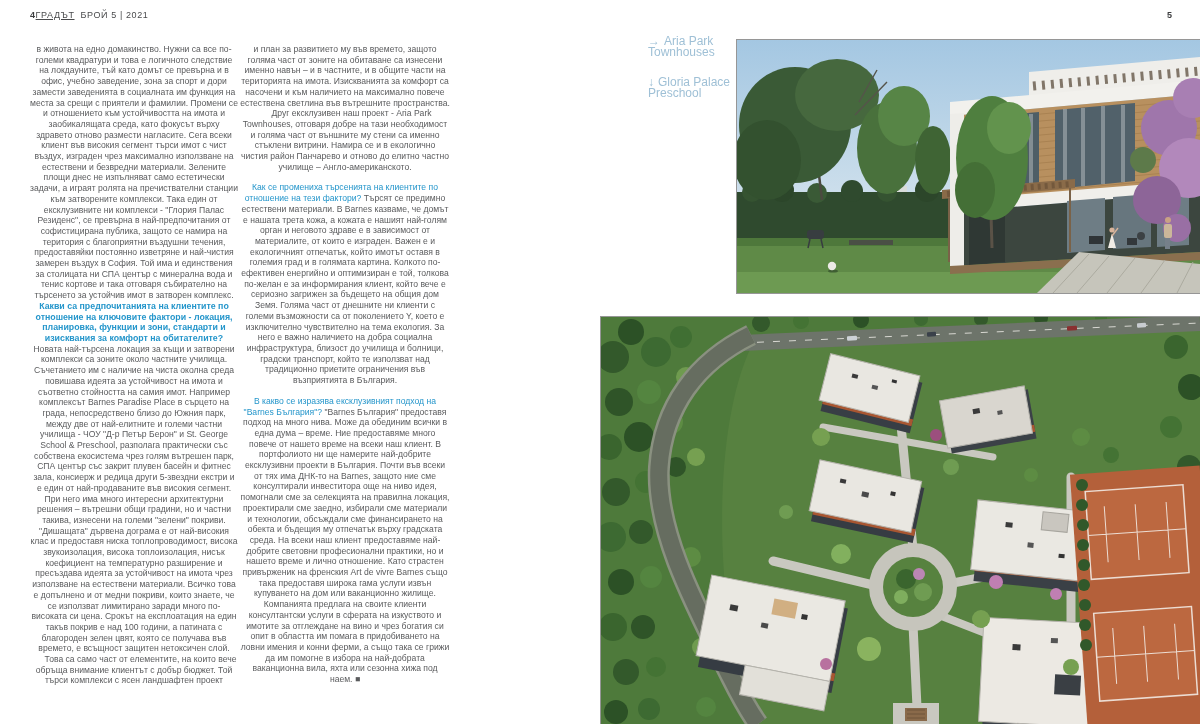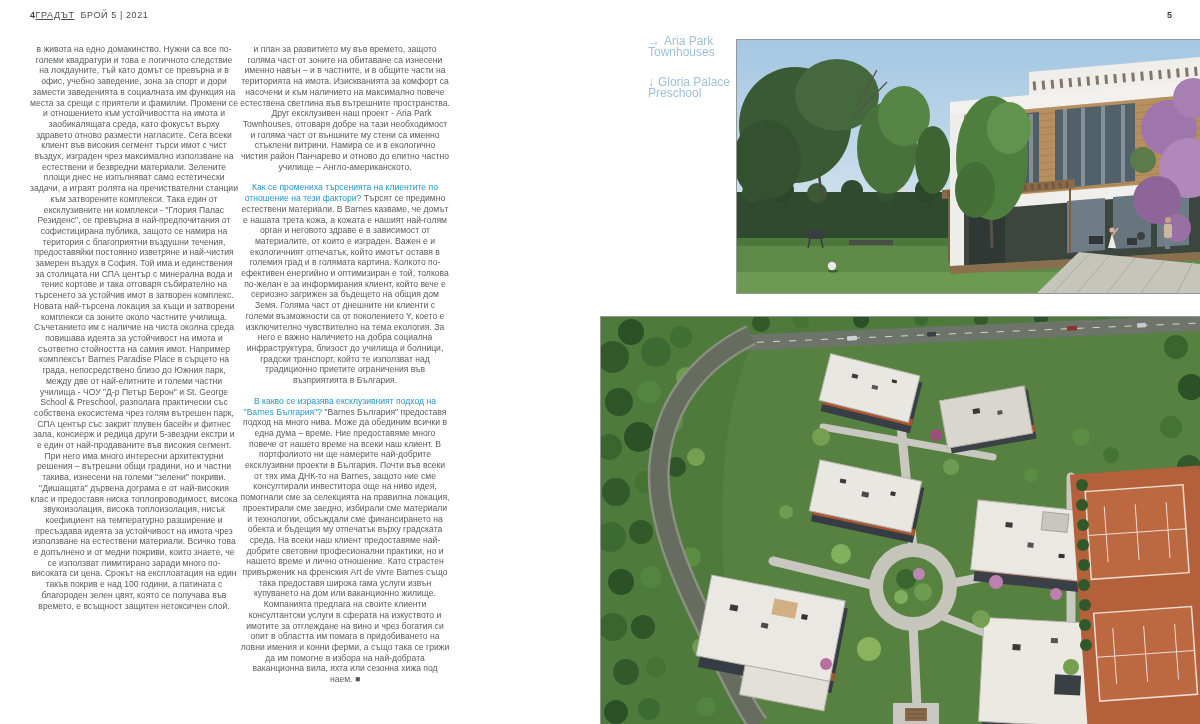--- a/index.html
+++ b/index.html
@@ -38,21 +38,23 @@
 
   <div class="hdr">
     <span class="pn">4</span>
     <span class="mag">ГРАДЪТ</span>
     <span class="iss">БРОЙ 5 | 2021</span>
   </div>
   <div class="pn-right">5</div>
 
   <div class="col col-1">
     <p>в живота на едно домакинство. Нужни са все по-големи квадратури и това е логичното следствие на локдауните, тъй като домът се превърна и в офис, учебно заведение, зона за спорт и дори замести заведенията в социалната им функция на места за срещи с приятели и фамилии. Промени се и отношението към устойчивостта на имота и заобикалящата среда, като фокусът върху здравето отново размести нагласите. Сега всеки клиент във високия сегмент търси имот с чист въздух, изграден чрез максимално използване на естествени и безвредни материали. Зелените площи днес не изпълняват само естетически задачи, а играят ролята на пречиствателни станции към затворените комплекси. Така един от ексклузивните ни комплекси - "Глория Палас Резиденс", се превърна в най-предпочитания от софистицирана публика, защото се намира на територия с благоприятни въздушни течения, предоставяйки постоянно изветряне и най-чистия замерен въздух в София. Той има и единствения за столицата ни СПА център с минерална вода и тенис кортове и така отговаря събирателно на търсенето за устойчив имот в затворен комплекс.</p>
+    <p class="bh">Какви са предпочитанията на клиентите по отношение на ключовите фактори - локация, планировка, функции и зони, стандарти и изисквания за комфорт на обитателите?</p>
     <p>Новата най-търсена локация за къщи и затворени комплекси са зоните около частните училища. Съчетанието им с наличие на чиста околна среда повишава идеята за устойчивост на имота и съответно стойността на самия имот. Например комплексът Barnes Paradise Place в сърцето на града, непосредствено близо до Южния парк, между две от най-елитните и големи частни училища - ЧОУ "Д-р Петър Берон" и St. George School &amp; Preschool, разполага практически със собствена екосистема чрез голям вътрешен парк, СПА център със закрит плувен басейн и фитнес зала, консиерж и редица други 5-звездни екстри и е един от най-продаваните във високия сегмент. При него има много интересни архитектурни решения – вътрешни общи градини, но и частни такива, изнесени на големи "зелени" покриви. "Дишащата" дървена дограма е от най-високия клас и предоставя ниска топлопроводимост, висока звукоизолация, висока топлоизолация, нисък коефициент на температурно разширение и пресъздава идеята за устойчивост на имота чрез използване на естествени материали. Всичко това е допълнено и от медни покриви, които знаете, че се използват лимитирано заради много по-високата си цена. Срокът на експлоатация на един такъв покрив е над 100 години, а патината с благороден зелен цвят, която се получава във времето, е всъщност защитен нетоксичен слой.</p>
+    <p class="ind">Това са само част от елементите, на които вече обръща внимание клиентът с добър бюджет. Той търси комплекси с ясен ландшафтен проект</p>
   </div>
 
   <div class="col col-2">
     <p>и план за развитието му във времето, защото голяма част от зоните на обитаване са изнесени именно навън – и в частните, и в общите части на територията на имота. Изискванията за комфорт са насочени и към наличието на максимално повече естествена светлина във вътрешните пространства.</p>
     <p class="ind">Друг ексклузивен наш проект - Aria Park Townhouses, отговаря добре на тази необходимост и голяма част от външните му стени са именно стъклени витрини. Намира се и в екологично чистия район Панчарево и отново до елитно частно училище – Англо-американското.</p>
     <p class="gap"><span class="runin">Как се промениха търсенията на клиентите по отношение на тези фактори?</span> <span>Търсят се предимно естествени материали. В Barnes казваме, че домът е нашата трета кожа, а кожата е нашият най-голям орган и неговото здраве е в зависимост от материалите, от които е изграден. Важен е и екологичният отпечатък, който имотът оставя в големия град и в голямата картина. Колкото по-ефективен енергийно и оптимизиран е той, толкова по-желан е за информирания клиент, който вече е сериозно загрижен за бъдещето на общия дом Земя. Голяма част от днешните ни клиенти с големи възможности са от поколението Y, което е изключително чувствително на тема екология. За него е важно наличието на добра социална инфраструктура, близост до училища и болници, градски транспорт, който те използват над традиционно приетите ограничения във възприятията в България.</span></p>
     <p class="gap"><span class="runin">В какво се изразява ексклузивният подход на "Barnes България"?</span> <span>"Barnes България" предоставя подход на много нива. Може да обединим всички в една дума – време. Ние предоставяме много повече от нашето време на всеки наш клиент. В портфолиото ни ще намерите най-добрите ексклузивни проекти в България. Почти във всеки от тях има ДНК-то на Barnes, защото ние сме консултирали инвеститора още на ниво идея, помогнали сме за селекцията на правилна локация, проектирали сме заедно, избирали сме материали и технологии, обсъждали сме финансирането на обекта и бъдещия му отпечатък върху градската среда. На всеки наш клиент предоставяме най-добрите световни професионални практики, но и нашето време и лично отношение. Като страстен привърженик на френския Art de vivre Barnes също така предоставя широка гама услуги извън купуването на дом или ваканционно жилище. Компанията предлага на своите клиенти консултантски услуги в сферата на изкуството и имотите за отглеждане на вино и чрез богатия си опит в областта им помага в придобиването на ловни имения и конни ферми, а също така се грижи да им помогне в избора на най-добрата ваканционна вила, яхта или сезонна хижа под наем. ■</span></p>
   </div>
 
   <div class="caps">

